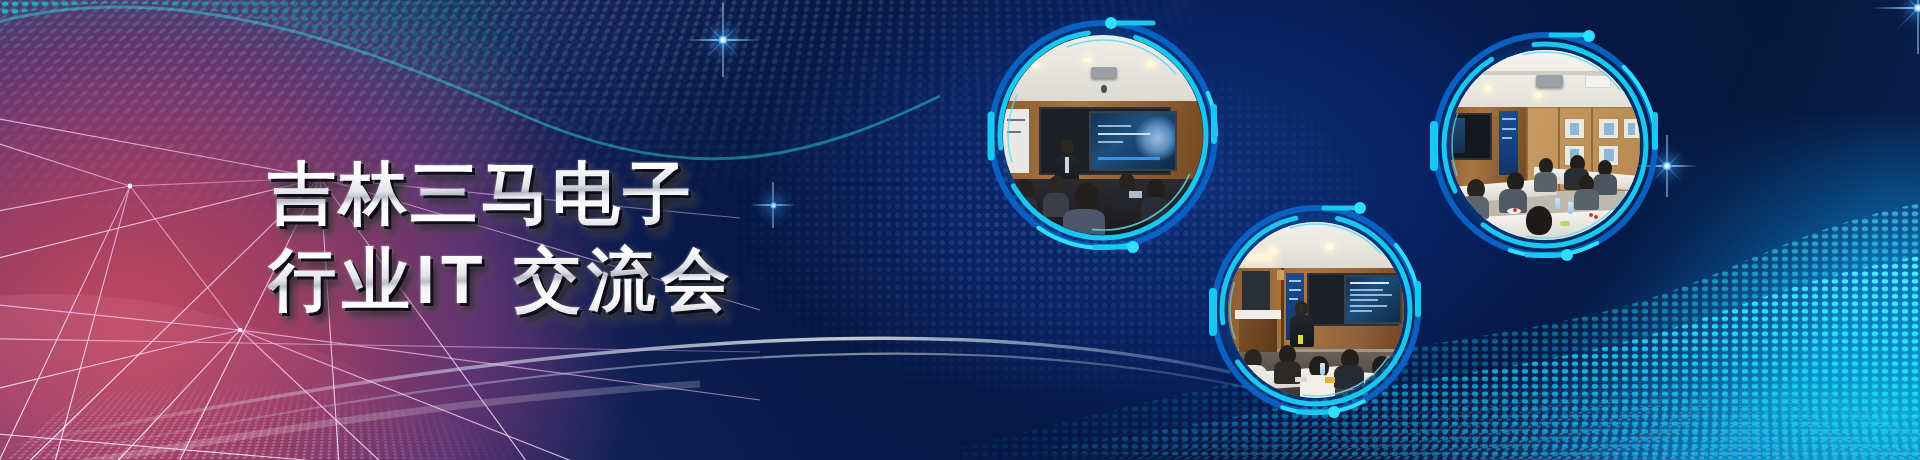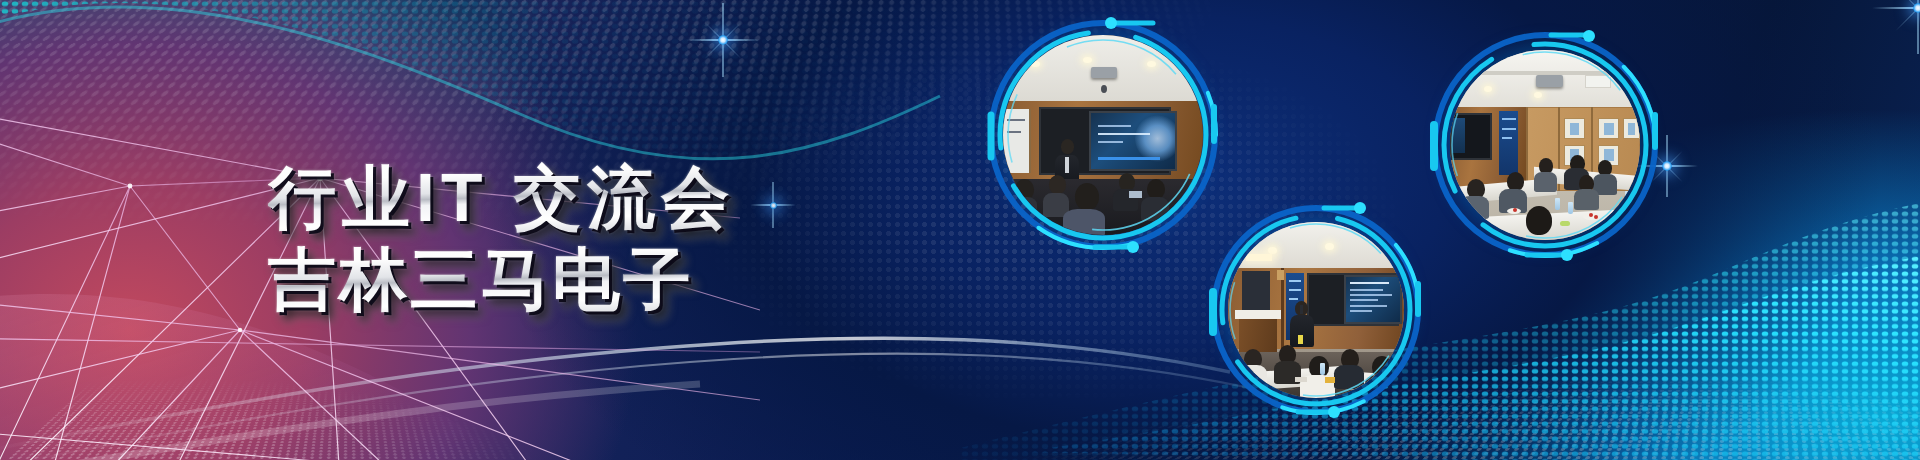--- a/index.html
+++ b/index.html
@@ -282,22 +282,22 @@
     <span class="ray d" style="width:44px; margin-left:-22px; transform:rotate(-45deg);"></span>
     <span class="core"></span>
   </div>
   <div class="sparkle" style="left:773px; top:205px; width:46px; height:46px; margin:-23px 0 0 -23px; opacity:0.9;">
     <span class="ray h" style="width:46px; margin-left:-23px;"></span>
     <span class="ray v" style="height:46px; margin-top:-23px;"></span>
     <span class="core" style="width:7px;height:7px;margin:-3.5px 0 0 -3.5px;"></span>
   </div>
 
   <div id="title-block">
+    <span class="title-line" id="title-line-1">吉林三马电子</span>
     <span class="title-line" id="title-line-2">行业IT 交流会</span>
-    <span class="title-line" id="title-line-1">吉林三马电子</span>
   </div>
 
   <div class="photo-ring" style="left:983px; top:15px; width:240px; height:240px;">
     <div class="photo-clip" style="left:20px; top:20px; width:200px; height:200px;">
       <div class="photo-scene">
         <div style="inset:0; background:linear-gradient(#4a3a2c,#2a2622);"></div>
 
         <div class="ceiling" style="top:0; height:33%;"></div>
         <div class="ceiling-lt" style="left:14%; top:13%; width:9px; height:6px;"></div>
         <div class="ceiling-lt" style="left:40%; top:11%; width:9px; height:6px;"></div>

